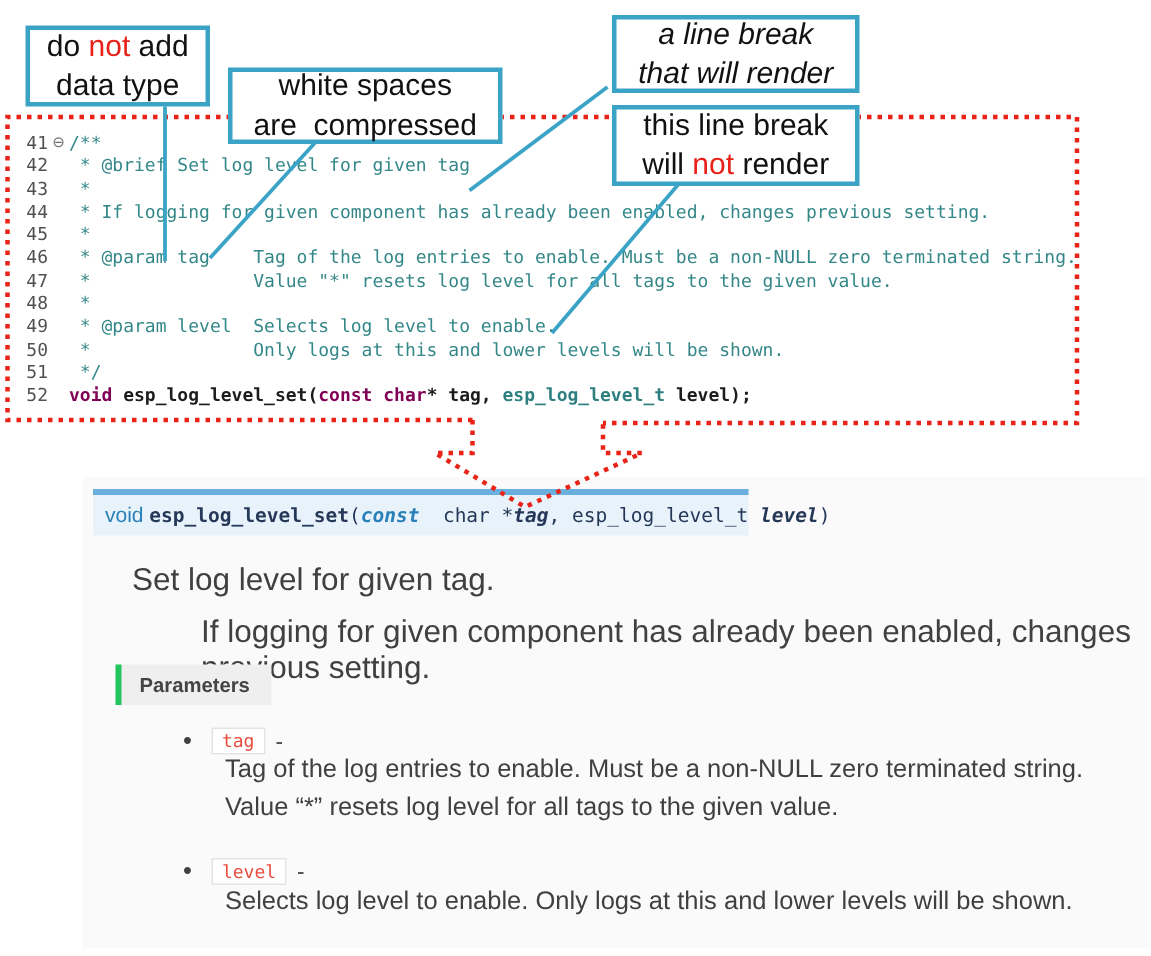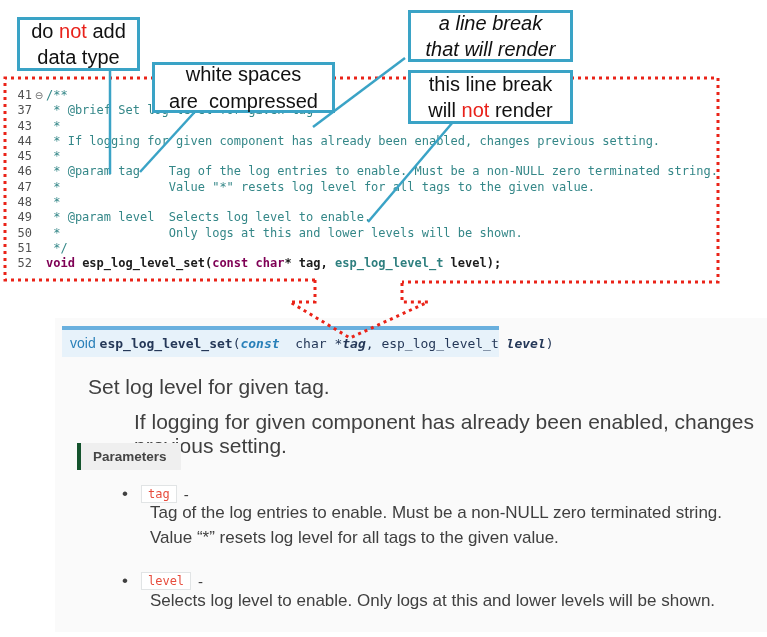--- a/index.html
+++ b/index.html
@@ -18,40 +18,40 @@
   .pl{color:#1c1c1c;font-weight:bold;}
   .ty{color:#2e7f7f;font-weight:bold;}
 
   
   .callout{position:absolute;z-index:10;border:3px solid #3aa3c6;background:#fff;
            display:flex;flex-direction:column;align-items:center;justify-content:center;
            font-size:20px;color:#111;text-align:center;line-height:1.32;}
   .callout .ln{white-space:pre;}
   .red{color:#e8211a;}
   #box1{left:17px;top:17px;width:117px;height:48px;}
-  #box2{left:152px;top:62px;width:177px;height:45px;}
+  #box2{left:152px;top:45px;width:177px;height:45px;}
   #box3{left:408px;top:10px;width:159px;height:46px;font-style:italic;}
   #box4{left:408px;top:70px;width:159px;height:48px;}
 
   
   #overlay{position:absolute;left:0;top:0;z-index:5;pointer-events:none;}
 
   
   #panel{position:absolute;left:55px;top:318px;width:712px;height:314px;background:#fafafa;z-index:1;}
   #sigbar{position:absolute;left:7px;top:8px;width:429px;height:27px;background:#e7f2fa;
           border-top:4px solid #6ab0de;white-space:pre;padding-left:8px;
           font-family:"DejaVu Sans Mono",monospace;font-size:13px;color:#253858;line-height:26px;}
   .sig-ret{font-family:"Liberation Sans",sans-serif;color:#2980b9;font-size:14px;}
   .sig-name{font-weight:bold;}
   .sig-kw{color:#2980b9;font-style:italic;font-weight:bold;text-align:center;}
   .sig-arg{font-style:italic;font-weight:bold;}
   .doc-p{position:absolute;font-size:21px;color:#404040;}
   #brief{left:33px;top:57px;}
   #desc{left:45px;top:92px;margin-left:34px;}
-  #params-label{position:absolute;left:22px;top:125px;background:#efefef;border-left:4px solid #14532d;
+  #params-label{position:absolute;left:22px;top:125px;background:#efefef;border-left:4px solid #22c55e;
         padding:6px 14px 6px 12px;font-size:13.5px;font-weight:bold;color:#444;}
   .param-li{position:absolute;display:flex;align-items:center;}
   .param-li::before{content:"\2022";font-size:17px;color:#404040;margin-right:13px;}
   #li1{left:67px;top:166px;}
   #li2{left:67px;top:253px;}
   .chip{font-family:"DejaVu Sans Mono",monospace;font-size:12px;color:#e74c3c;background:#fff;
         border:1px solid #e1e4e5;padding:1px 6px;margin-right:7px;}
   .pdash{font-size:15px;color:#404040;}
   .pdesc{position:absolute;left:95px;width:600px;font-size:17px;color:#404040;line-height:25px;}
   #pdesc1{top:182px;}
@@ -60,21 +60,21 @@
 </head>
 <body>
 
 <div id="canvas">
 
   <div id="code">
     <div class="cl">
       <span class="num">41</span><span class="fold">⊖</span><span class="cmt">/**</span>
     </div>
     <div class="cl">
-      <span class="num">37</span><span class="fold"></span><span class="cmt"> * @brief Set log level for given tag</span>
+      <span class="num">42</span><span class="fold"></span><span class="cmt"> * @brief Set log level for given tag</span>
     </div>
     <div class="cl">
       <span class="num">43</span><span class="fold"></span><span class="cmt"> *</span>
     </div>
     <div class="cl">
       <span class="num">44</span><span class="fold"></span><span class="cmt"> * If logging for given component has already been enabled, changes previous setting.</span>
     </div>
     <div class="cl">
       <span class="num">45</span><span class="fold"></span><span class="cmt"> *</span>
     </div>

